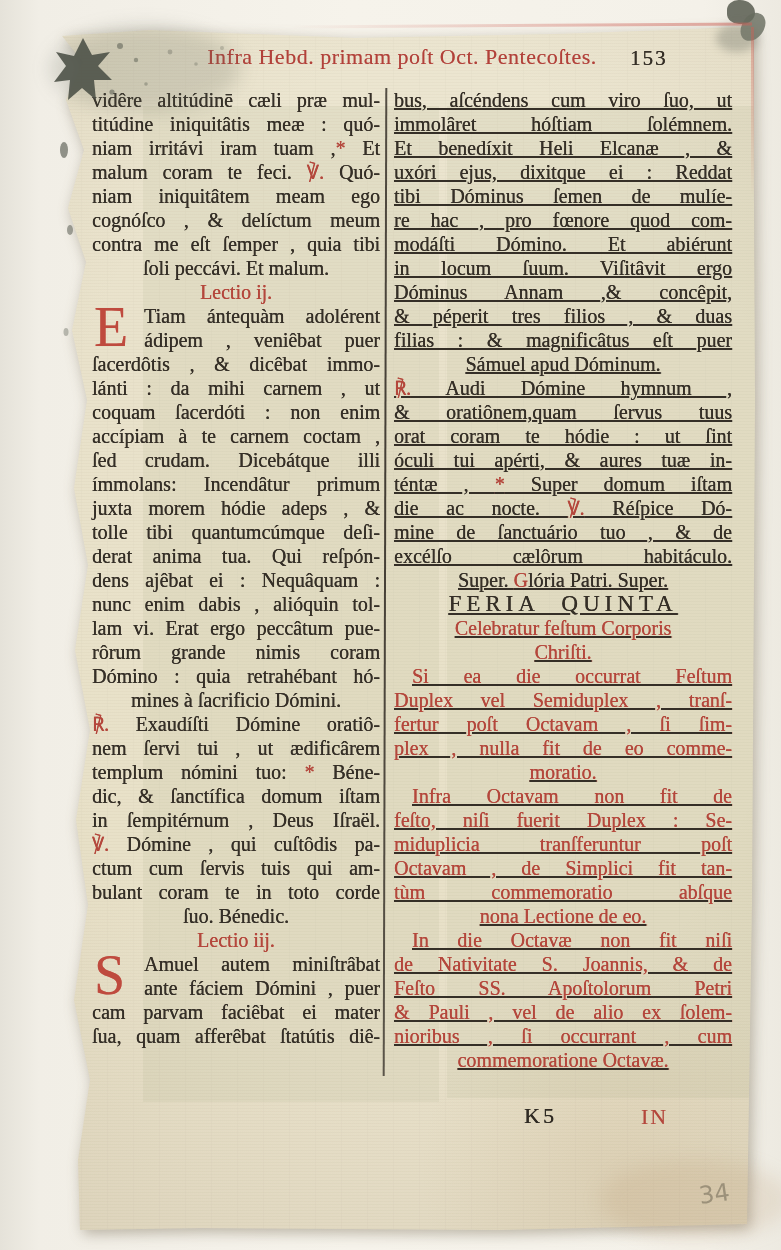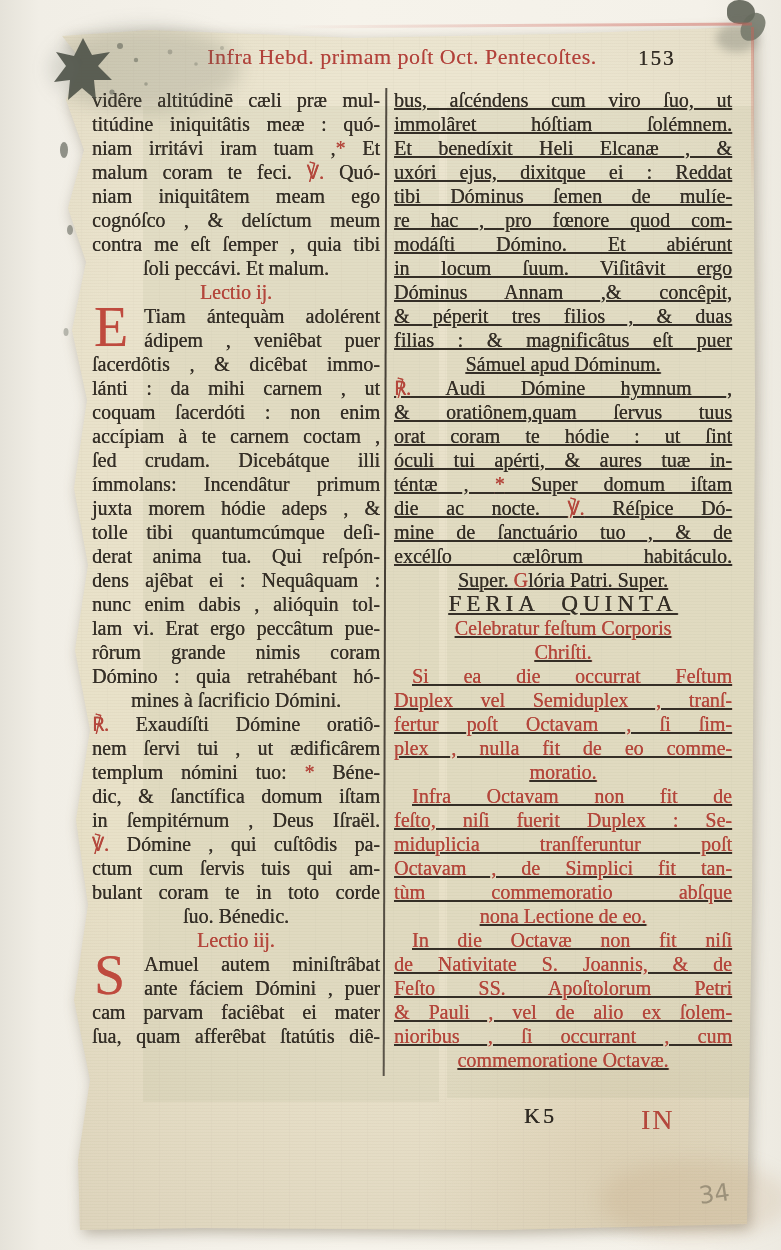--- a/index.html
+++ b/index.html
@@ -31,21 +31,21 @@
   .st-left{left:88px;top:84px;width:296px;height:996px;}
   .st-right{left:392px;top:84px;width:342px;height:992px;}
 
   .running-header{
     position:absolute;left:92px;top:44px;width:620px;text-align:center;
     font-size:22px;color:#b2413a;letter-spacing:.5px;
     text-shadow:0 0 .5px rgba(178,65,58,.55);
   }
   .page-number{
     position:absolute;left:630px;top:46px;font-size:21px;color:#352f27;
-    letter-spacing:2px;text-shadow:.3px 0 0 #352f27;margin-left:8px;
+    letter-spacing:2px;text-shadow:.3px 0 0 #352f27;
   }
   .divider{
     position:absolute;left:384px;top:88px;width:2px;height:988px;
     background:linear-gradient(180deg,rgba(58,52,44,.85),rgba(58,52,44,.95) 40%,rgba(58,52,44,.8));
     transform:rotate(.15deg);
   }
   .col{position:absolute;top:88px;font-size:20px;color:#352f27;}
   .col-left{left:92px;width:288px;}
   .col-right{left:394px;width:338px;text-decoration:underline;}
   .ln{position:relative;line-height:24px;height:24px;text-shadow:.25px 0 0 currentColor;}
@@ -59,21 +59,21 @@
   .feria{font-size:23px;letter-spacing:5px;word-spacing:12px;color:#332d26;}
   .dropcap{
     position:absolute;left:2px;top:0;font-size:56px;line-height:46px;
     color:#bf4a3e;text-shadow:0 0 .6px rgba(191,74,62,.6);
   }
   .footer-sig{
     position:absolute;left:524px;top:1103px;font-size:22px;color:#2f2a23;
     letter-spacing:3px;text-shadow:.3px 0 0 #2f2a23;
   }
   .footer-catch{
-    position:absolute;left:641px;top:1104px;font-size:28px;color:#b4473c;
+    position:absolute;left:641px;top:1104px;font-size:22px;color:#b4473c;
     letter-spacing:2px;text-shadow:0 0 .5px rgba(180,71,60,.5);
   }
   .handwritten{
     position:absolute;left:699px;top:1180px;font-size:24px;color:#97917e;
     font-family:"DejaVu Sans",sans-serif;transform:rotate(-8deg);
   }
   .stains{position:absolute;inset:0;pointer-events:none;}
   .wash-tl{
     position:absolute;left:50px;top:26px;width:190px;height:86px;border-radius:50%;
     background:rgba(100,104,92,.20);filter:blur(9px);

